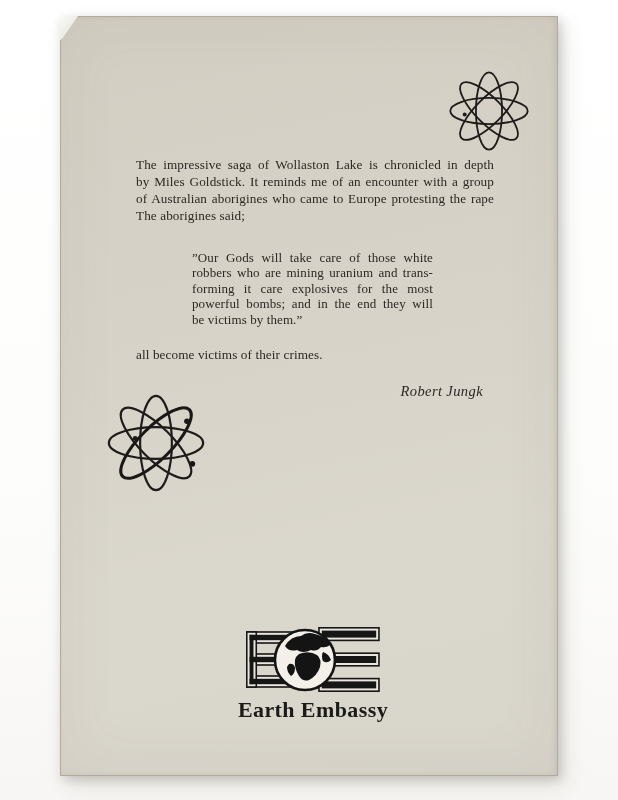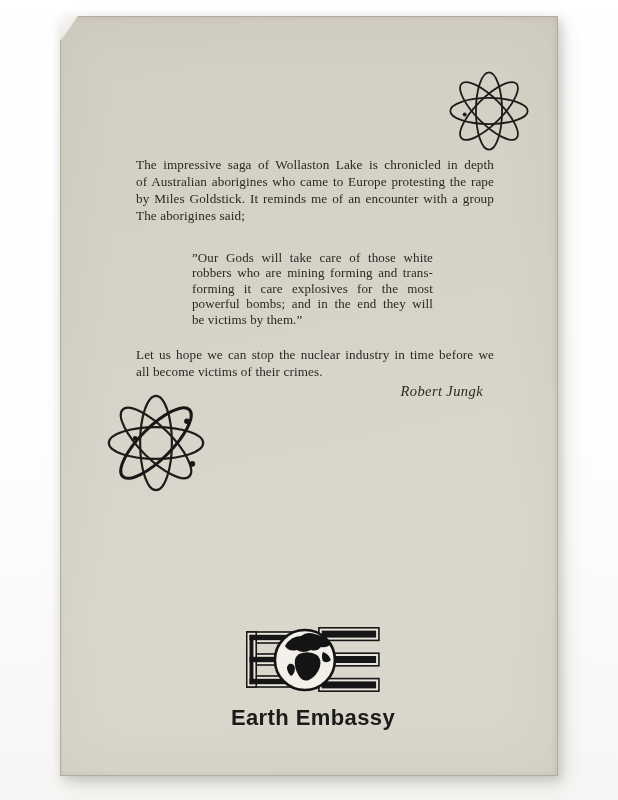--- a/index.html
+++ b/index.html
@@ -72,22 +72,22 @@
     left: 50%;
     top: 610px;
     transform: translateX(-50%);
     margin-left: 4px;
     display: flex;
     flex-direction: column;
     align-items: center;
   }
   .ee-logo { width: 134px; height: 66px; display: block; }
   .pub-name {
-    margin-top: 12px;
-    font-family: Liberation Sans, sans-serif;
+    margin-top: 4px;
+    font-family: Liberation Serif, serif;
     font-weight: bold;
     font-size: 22px;
     letter-spacing: 0.4px;
     color: #1b1b1a;
     white-space: nowrap;
   }
 </style>
 </head>
 <body>
 
@@ -101,35 +101,34 @@
         <ellipse cx="50" cy="44" rx="43" ry="14.5"></ellipse>
         <ellipse cx="50" cy="44" rx="43" ry="14.5" transform="rotate(45 50 44)"></ellipse>
         <ellipse cx="50" cy="44" rx="43" ry="14.5" transform="rotate(90 50 44)"></ellipse>
         <ellipse cx="50" cy="44" rx="43" ry="14.5" transform="rotate(135 50 44)"></ellipse>
       </g>
       <circle cx="23" cy="48" r="2.2" fill="#1e1c1a"></circle>
     </svg>
 
     <div class="textblock para1">
       <div class="jline">The impressive saga of Wollaston Lake is chronicled in depth</div>
+      <div class="jline">by Miles Goldstick. It reminds me of an encounter with a group</div>
       <div class="jline">of Australian aborigines who came to Europe protesting the rape</div>
-      <div class="jline">by Miles Goldstick. It reminds me of an encounter with a group</div>
       <div class="lastline">The aborigines said;</div>
     </div>
 
     <div class="textblock quoteblock">
       <div class="jline">”Our Gods will take care of those white</div>
-      <div class="jline">robbers who are mining forming and trans-</div>
+      <div class="jline">robbers who are mining uranium and trans-</div>
       <div class="jline">forming it care explosives for the most</div>
       <div class="jline">powerful bombs; and in the end they will</div>
       <div class="lastline">be victims by them.”</div>
     </div>
 
     <div class="textblock para2">
-      <div class="jline">Let us hope we can stop the nuclear industry in time before we</div>
       <div class="lastline">all become victims of their crimes.</div>
     </div>
 
     <div class="signature">Robert Jungk</div>
 
     <svg class="atom atom-ml" viewBox="0 0 120 108">
       <g fill="none" stroke="#1e1c1a" stroke-width="2.4">
         <ellipse cx="60" cy="54" rx="52" ry="17.5"></ellipse>
         <ellipse cx="60" cy="54" rx="52" ry="17.5" transform="rotate(90 60 54)"></ellipse>
         <ellipse cx="60" cy="54" rx="52" ry="17.5" transform="rotate(45 60 54)"></ellipse>

